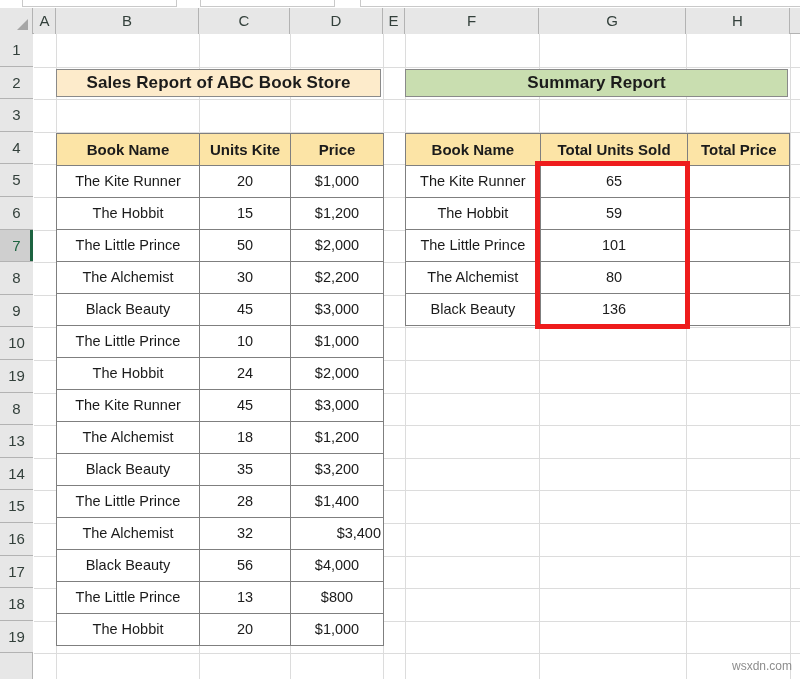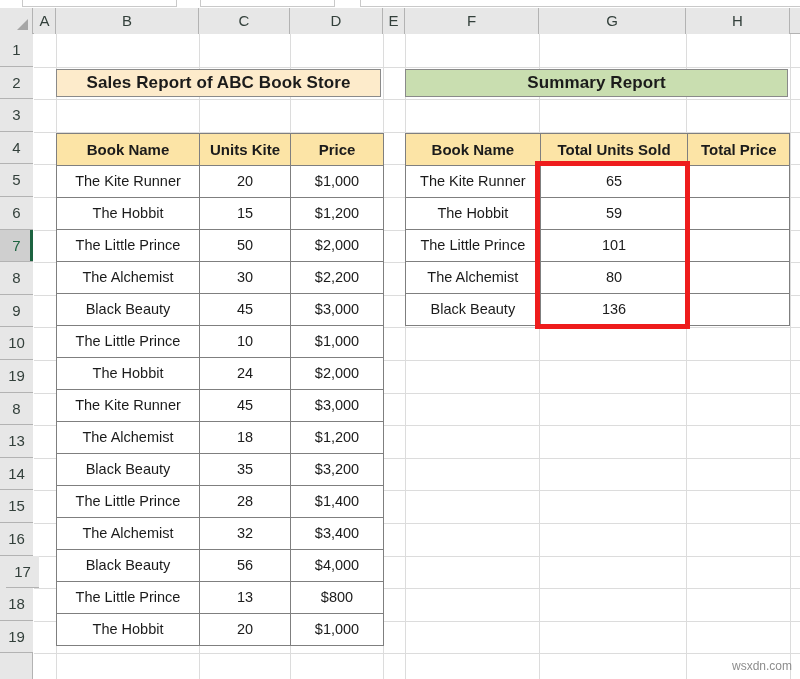--- a/index.html
+++ b/index.html
@@ -233,21 +233,21 @@
       <div class="rowcell active" style="top: 195.6px; height: 32.6px; line-height: 32.6px;">7</div>
       <div class="rowcell" style="top: 228.2px; height: 32.6px; line-height: 32.6px;">8</div>
       <div class="rowcell" style="top: 260.8px; height: 32.6px; line-height: 32.6px;">9</div>
       <div class="rowcell" style="top: 293.4px; height: 32.6px; line-height: 32.6px;">10</div>
       <div class="rowcell" style="top: 326px; height: 32.6px; line-height: 32.6px;">19</div>
       <div class="rowcell" style="top: 358.6px; height: 32.6px; line-height: 32.6px;">8</div>
       <div class="rowcell" style="top: 391.2px; height: 32.6px; line-height: 32.6px;">13</div>
       <div class="rowcell" style="top: 423.8px; height: 32.6px; line-height: 32.6px;">14</div>
       <div class="rowcell" style="top: 456.4px; height: 32.6px; line-height: 32.6px;">15</div>
       <div class="rowcell" style="top: 489px; height: 32.6px; line-height: 32.6px;">16</div>
-      <div class="rowcell" style="top: 521.6px; height: 32.6px; line-height: 32.6px; margin-left: 6px;">17</div>
+      <div class="rowcell" style="top: 521.6px; height: 32.6px; line-height: 32.6px;">17</div>
       <div class="rowcell" style="top: 554.2px; height: 32.6px; line-height: 32.6px;">18</div>
       <div class="rowcell" style="top: 586.8px; height: 32.6px; line-height: 32.6px;">19</div>
     </div>
 
   <div class="banner" id="banner-summary" style="left: 405px; top: 60.6px; width: 383px; height: 28.6px;">Summary Report</div>
 
   <div class="banner" id="banner-sales" style="left: 56px; top: 60.6px; width: 325px; height: 28.6px;">Sales Report of ABC Book Store</div>
 
   <table class="xtable" id="sales-table" style="left: 56px; top: 124.8px; width: 327px;">
     <thead>
@@ -309,21 +309,21 @@
           <td style="width: 93px;">$3,200</td>
         </tr>
         <tr>
           <td style="width: 143px;">The Little Prince</td>
           <td style="width: 91px;">28</td>
           <td style="width: 93px;">$1,400</td>
         </tr>
         <tr>
           <td style="width: 143px;">The Alchemist</td>
           <td style="width: 91px;">32</td>
-          <td style="width: 93px;">$3,400</td>
+          <td style="width: 93px; text-align: right;">$3,400</td>
         </tr>
         <tr>
           <td style="width: 143px;">Black Beauty</td>
           <td style="width: 91px;">56</td>
           <td style="width: 93px;">$4,000</td>
         </tr>
         <tr>
           <td style="width: 143px;">The Little Prince</td>
           <td style="width: 91px;">13</td>
           <td style="width: 93px;">$800</td>

